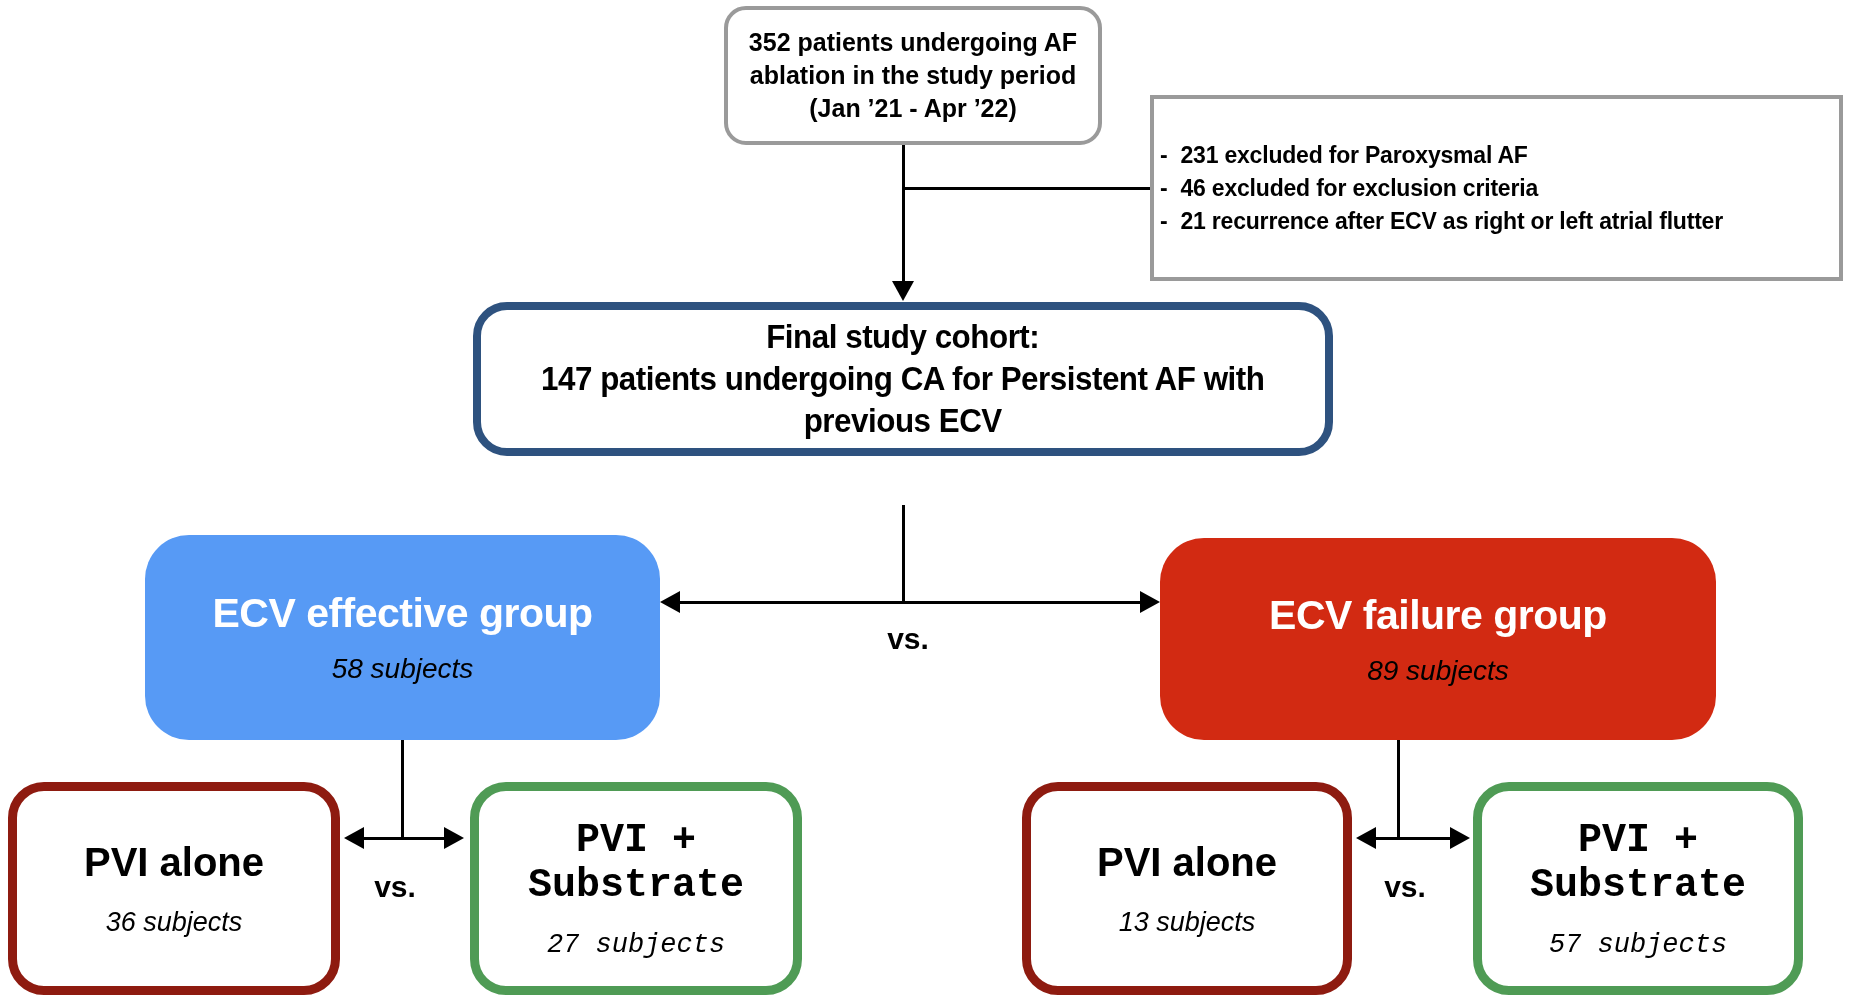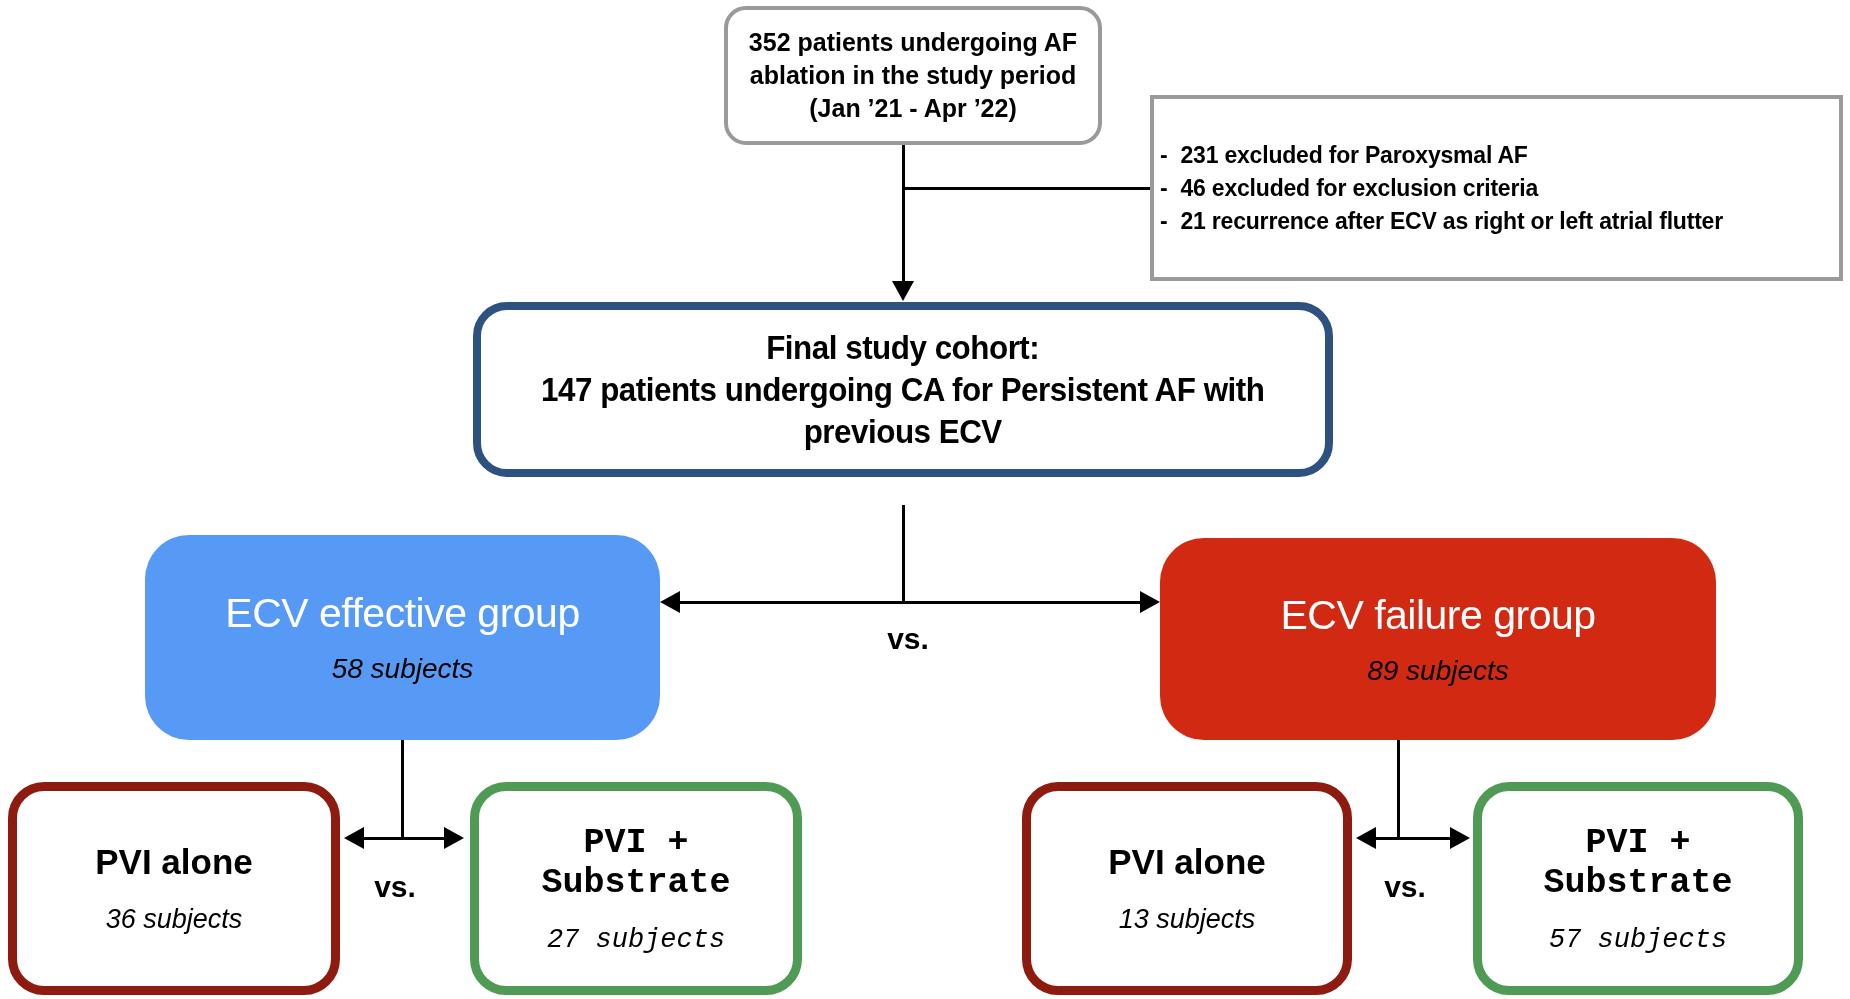--- a/index.html
+++ b/index.html
@@ -21,35 +21,35 @@
   .exclusion-box{
     left:1150px;top:95px;width:693px;height:186px;
     border:4px solid var(--c-gray,#9a9a9a);
     align-items:flex-start;justify-content:center;text-align:left;
     padding:10px 8px 10px 6px;
     font-weight:bold;font-size:23px;line-height:33px;letter-spacing:-0.2px;
   }
   .excl-row{display:flex;gap:13px;}
 
   .cohort-box{
-    left:473px;top:302px;width:860px;height:175px;
+    left:473px;top:302px;width:860px;height:154px;
     border:8px solid var(--c-navy,#2e527f);border-radius:34px;
   }
   .cohort-text{font-weight:bold;font-size:33px;line-height:42px;transform:scaleX(0.95);letter-spacing:-0.5px;}
 
   .group-box{border-radius:44px;gap:16px;border:none;}
   .group-box.blue{left:145px;top:535px;width:515px;height:205px;background:var(--c-blue,#579af5);}
   .group-box.red{left:1160px;top:538px;width:556px;height:202px;background:var(--c-red,#d22a12);}
-  .group-title{color:#fff;font-weight:normal;font-size:41px;letter-spacing:-0.5px;}
+  .group-title{color:#fff;font-weight:bold;font-size:41px;letter-spacing:-0.5px;}
   .group-subtitle{color:#000;font-style:italic;font-size:28px;}
 
   .outcome-box{top:782px;width:332px;height:213px;border-radius:36px;gap:22px;}
   .outcome-box.maroon{border:9px solid var(--c-maroon,#8e1b10);}
   .outcome-box.green{border:9px solid var(--c-green,#4f9b55);font-family:Liberation Mono, monospace;}
-  .outcome-title{font-weight:bold;font-size:35px;}
+  .outcome-title{font-weight:bold;font-size:40px;}
   .outcome-subtitle{font-style:italic;font-size:27px;}
 
   .line{position:absolute;background:var(--c-line,#000);}
   .arrow{position:absolute;width:0;height:0;}
   .arrow.down{border-left:11px solid transparent;border-right:11px solid transparent;border-top:20px solid var(--c-line,#000);}
   .arrow.left{border-top:11px solid transparent;border-bottom:11px solid transparent;border-right:20px solid var(--c-line,#000);}
   .arrow.right{border-top:11px solid transparent;border-bottom:11px solid transparent;border-left:20px solid var(--c-line,#000);}
 
   .vs{position:absolute;width:100px;text-align:center;font-weight:bold;font-size:30px;}
 </style>

